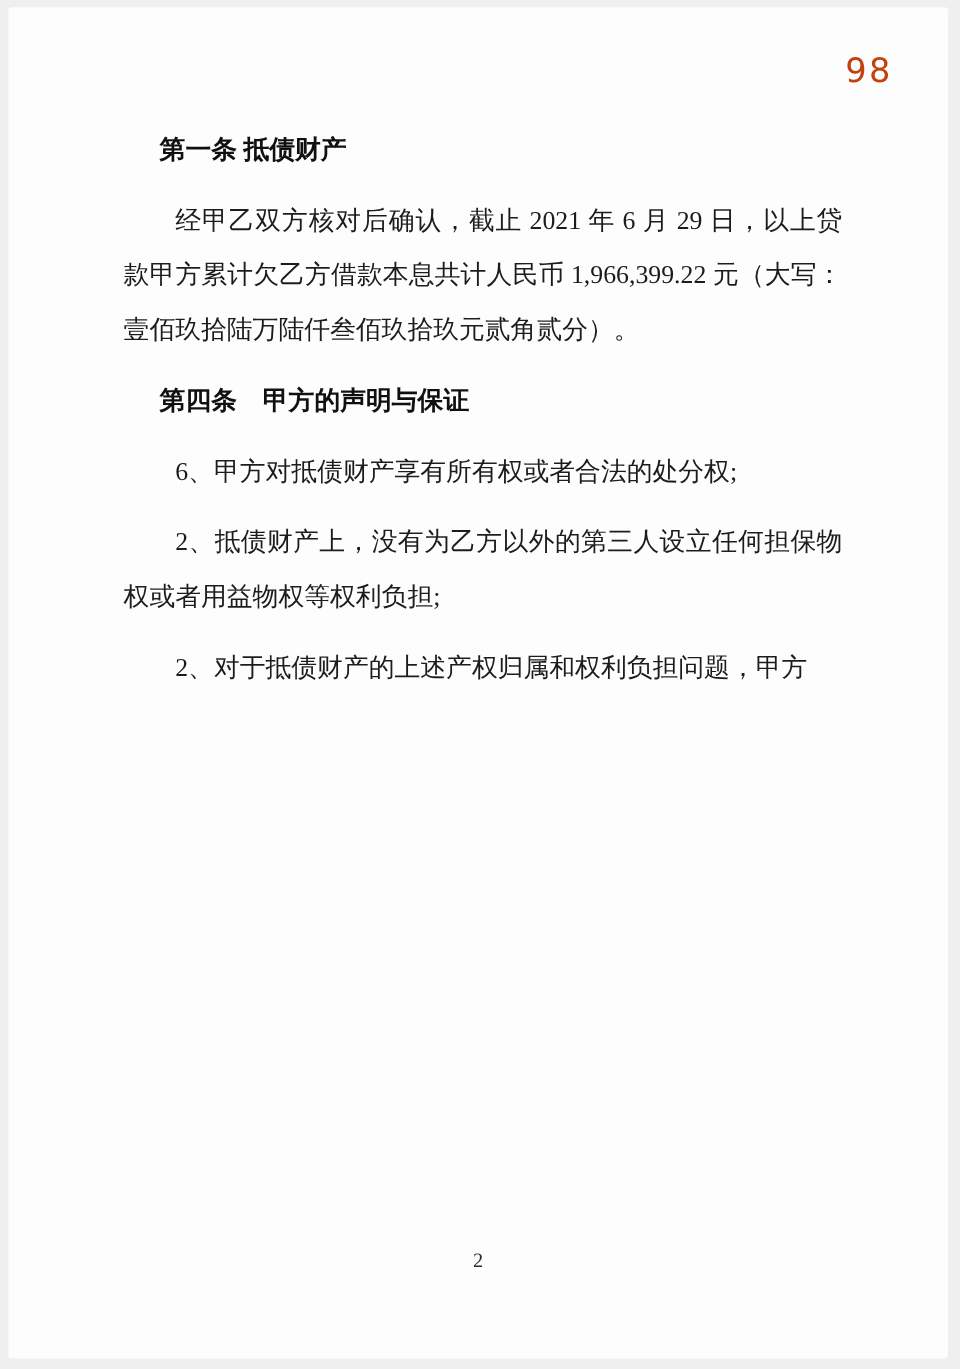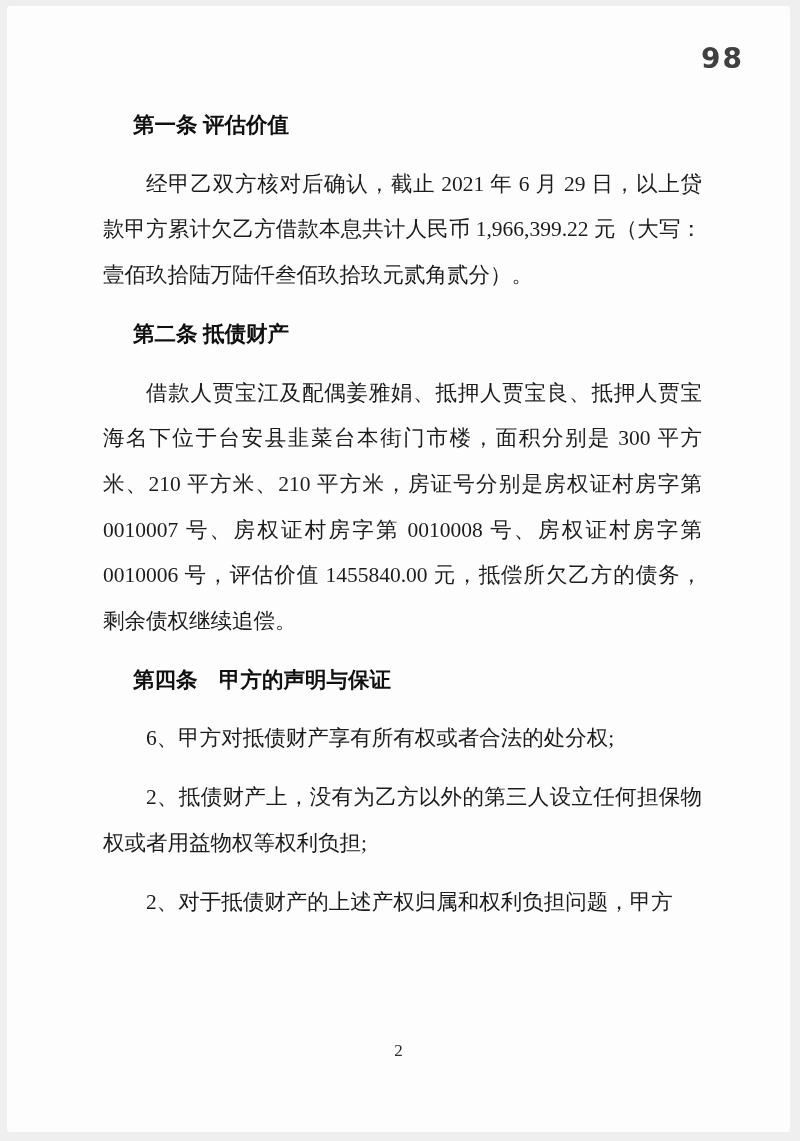--- a/index.html
+++ b/index.html
@@ -14,23 +14,23 @@
     position: absolute;
     top: 6px; left: 7px; right: 10px; bottom: 9px;
     background: #fdfdfd;
     border-radius: 3px;
   }
   .stamp {
     position: absolute;
     top: 36px; right: 46px;
     font-family: "DejaVu Sans", sans-serif;
     font-size: 28px;
-    font-weight: 700;
+    font-weight: 400;
     letter-spacing: 2px;
-    color: #404040;
+    color: #c2410c;
   }
   .content {
     position: absolute;
     top: 97px; left: 83px; right: 75px;
     color: #1c1c1c;
     font-size: 21.5px;
     line-height: 45.7px;
     text-align: justify;
     text-justify: inter-ideograph;
   }
@@ -57,28 +57,24 @@
 </head>
 <body>
 
 <div class="page">
 
   <div class="stamp">98</div>
 
   <div class="content">
 
     <section>
-      <h3>第一条 评估价值</h3>
+      <h3>第一条 抵债财产</h3>
       <p>经甲乙双方核对后确认，截止 2021 年 6 月 29 日，以上贷款甲方累计欠乙方借款本息共计人民币 1,966,399.22 元（大写：壹佰玖拾陆万陆仟叁佰玖拾玖元贰角贰分）。</p>
     </section>
 
-    <section>
-      <h3>第二条 抵债财产</h3>
-      <p>借款人贾宝江及配偶姜雅娟、抵押人贾宝良、抵押人贾宝海名下位于台安县韭菜台本街门市楼，面积分别是 300 平方米、210 平方米、210 平方米，房证号分别是房权证村房字第 0010007 号、房权证村房字第 0010008 号、房权证村房字第 0010006 号，评估价值 1455840.00 元，抵偿所欠乙方的债务，剩余债权继续追偿。</p>
-    </section>
 
     <section>
     </section>
 
     <section>
       <h3>第四条　甲方的声明与保证</h3>
       <p>6、甲方对抵债财产享有所有权或者合法的处分权;</p>
       <p>2、抵债财产上，没有为乙方以外的第三人设立任何担保物权或者用益物权等权利负担;</p>
       <p>2、对于抵债财产的上述产权归属和权利负担问题，甲方</p>
     </section>

